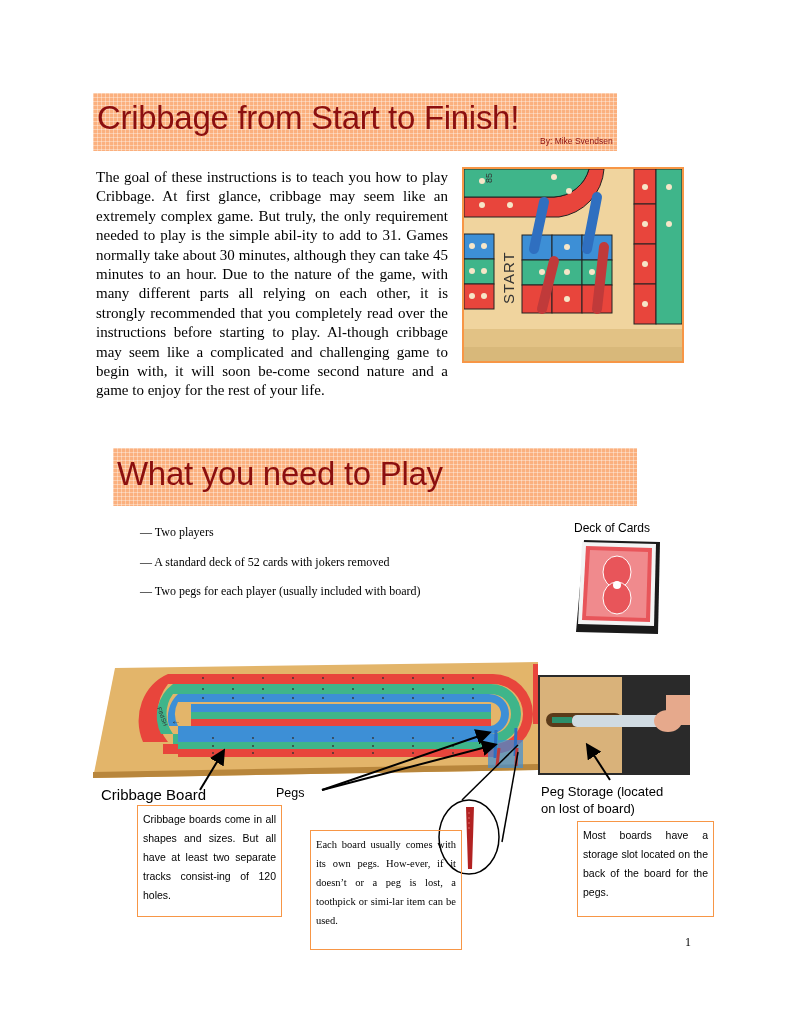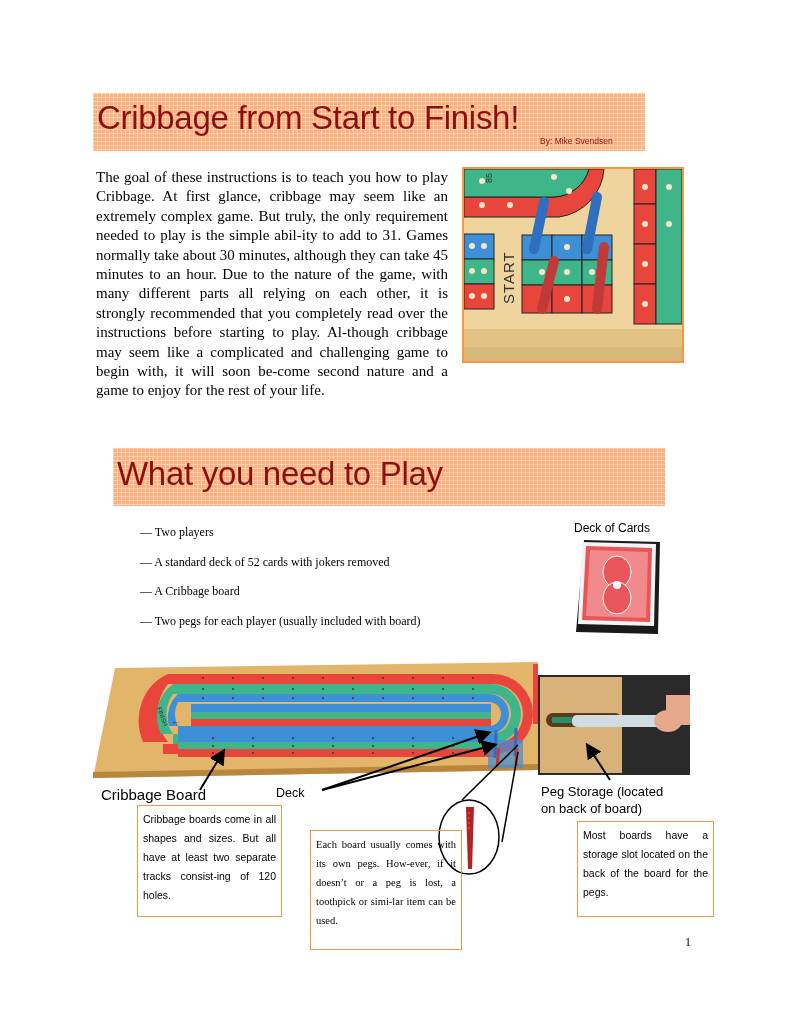--- a/index.html
+++ b/index.html
@@ -4,21 +4,20 @@
 <style>
   html, body { margin: 0; padding: 0; background: #ffffff; }
   body { width: 791px; height: 1024px; position: relative; overflow: hidden; font-family: "Liberation Serif", serif; color: #000; }
   .banner {
     position: absolute; left: 93px; width: 524px; height: 58px;
     background-color: #fbb07e;
     background-image:
       linear-gradient(rgba(255,255,255,0.35) 1px, transparent 1px),
       linear-gradient(90deg, rgba(255,255,255,0.35) 1px, transparent 1px);
     background-size: 4px 4px;
-    padding-left: 28px;
   }
   .banner-title {
     position: absolute; left: 4px; top: 6px;
     font-family: "Liberation Sans", sans-serif; color: #8b0f0f;
     font-size: 33px; letter-spacing: -0.3px; white-space: nowrap;
   }
   .byline {
     position: absolute; left: 447px; top: 43px;
     font-family: "Liberation Sans", sans-serif; color: #8b0f0f; font-size: 8.5px; white-space: nowrap;
   }
@@ -110,21 +109,20 @@
   </svg>
 </div>
 
 <div class="banner" style="top:448px;margin-left:20px;">
   <div class="banner-title" style="top:7px;">What you need to Play</div>
 </div>
 
 <div class="list">
   <div class="li">— Two players</div>
   <div class="li">—  A standard deck of 52 cards with jokers removed</div>
-  <div class="li">—  A Cribbage board</div>
   <div class="li">—  Two pegs for each player (usually included with board)</div>
 </div>
 
 <div class="caption-sans" style="left:574px; top:521px; font-size:12px;">Deck of Cards</div>
 <svg style="position:absolute; left:572px; top:538px;" width="90" height="100" viewBox="0 0 90 100">
   <polygon points="12,2 88,4 86,96 4,94" fill="#1a1a1a"></polygon>
   <polygon points="10,4 84,6 82,88 6,86" fill="#f4f4f4"></polygon>
   <polygon points="14,8 80,10 78,84 10,82" fill="#e8555a"></polygon>
   <polygon points="18,12 76,14 74,80 14,78" fill="#f08a8d"></polygon>
   <ellipse cx="45" cy="34" rx="14" ry="16" fill="#e8555a" stroke="#fff" stroke-width="1"></ellipse>
@@ -244,20 +242,20 @@
   <polygon points="30,10 38,10 36,72 32,72" fill="#b22222"></polygon>
   <g fill="#e07070">
       <circle cx="33" cy="16" r="0.8"></circle>
       <circle cx="33" cy="21" r="0.8"></circle>
       <circle cx="33" cy="26" r="0.8"></circle>
       <circle cx="33" cy="31" r="0.8"></circle>
     </g>
 </svg>
 
 <div class="caption-sans" style="left:101px; top:786px; font-size:15px;">Cribbage Board</div>
-<div class="caption-sans" style="left:276px; top:786px; font-size:12.5px;">Deck</div>
-<div class="caption-sans" style="left:541px; top:783px; font-size:13px; white-space:normal; width:140px; line-height:17px;">Peg Storage (located on back of board)</div>
+<div class="caption-sans" style="left:276px; top:786px; font-size:12.5px;">Pegs</div>
+<div class="caption-sans" style="left:541px; top:783px; font-size:13px; white-space:normal; width:140px; line-height:17px;">Peg Storage (located on lost of board)</div>
 
 <div class="callout" style="left:101px; top:805px; width:145px; height:112px;">Cribbage boards come in all shapes and sizes.  But all have at least two separate tracks consist-ing of 120 holes.</div>
 <div class="callout" style="left:274px; top:830px; width:152px; height:120px;font-family:Liberation Serif, serif;">Each board usually comes with its own pegs.  How-ever, if it doesn’t or a peg is lost, a toothpick or simi-lar item can be used.</div>
 <div class="callout" style="left:541px; top:821px; width:137px; height:96px;">Most boards have a storage slot located on the back of the board for the pegs.</div>
 
 <div class="page-num">1</div>
 
 </body></html>

